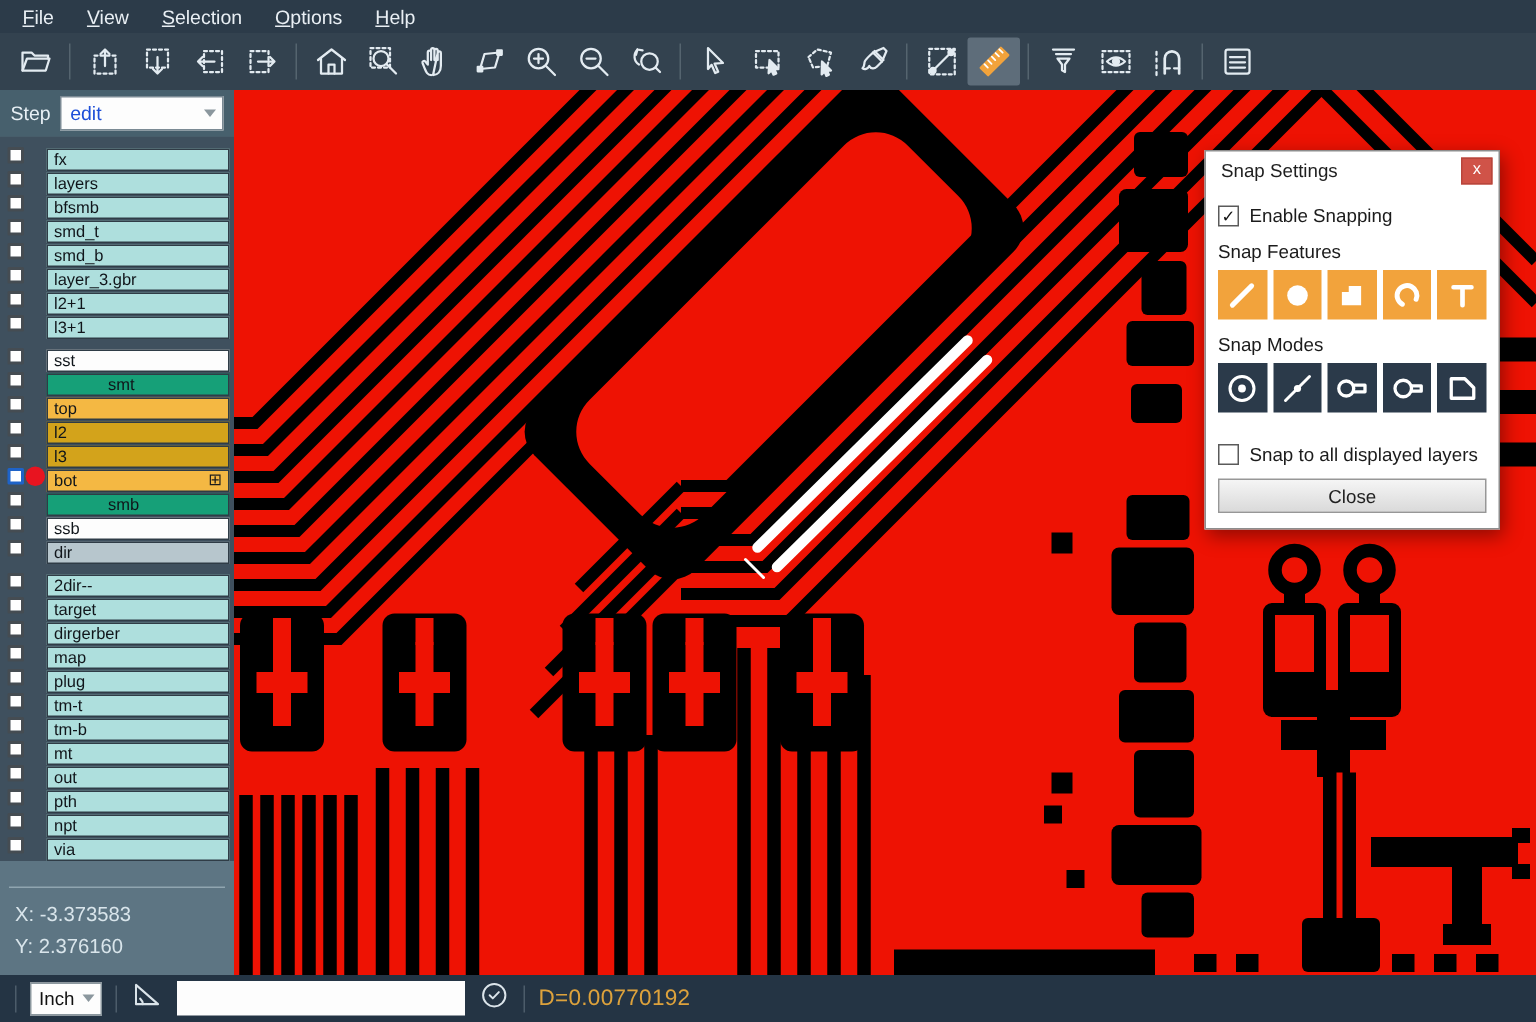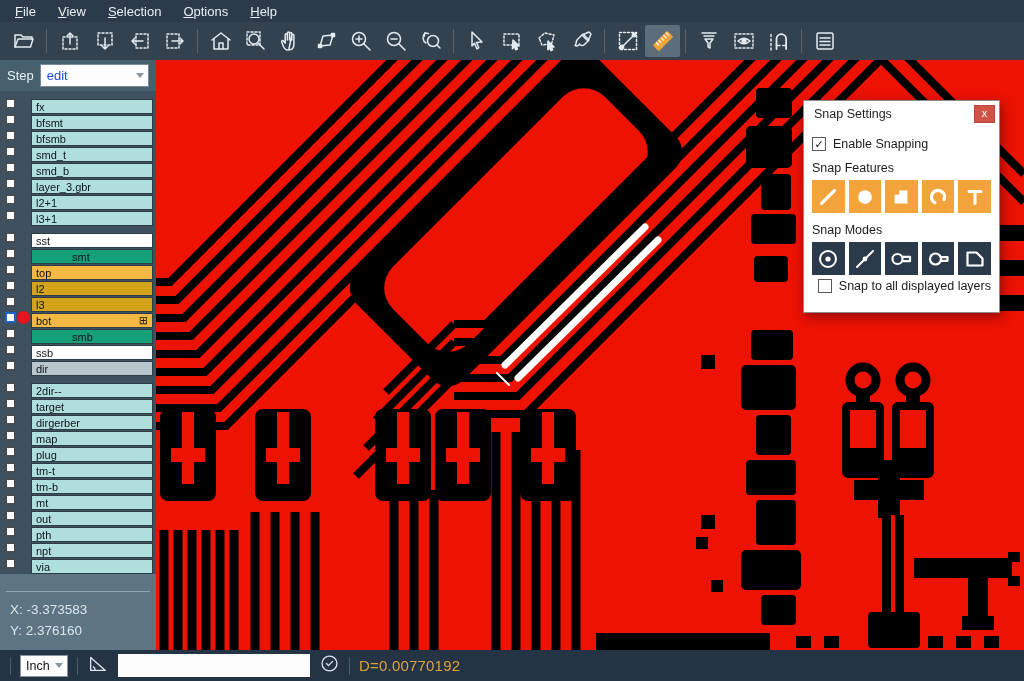--- a/index.html
+++ b/index.html
@@ -81,21 +81,21 @@
   .dlg-body { padding:5px 8px 10px; }
   .chkrow { display:flex; align-items:center; gap:7px; font-size:12.5px; color:#1b1b1b; margin:6px 0 4px; }
   .chk { width:14px; height:14px; background:#fff; border:1.5px solid #5a5a5a; flex:none;
     display:flex; align-items:center; justify-content:center; font-size:11px; color:#111; }
   .sect { font-size:12.5px; color:#1b1b1b; margin:10px 0 5px; }
   .iconrow { display:flex; gap:4px; }
   .fbtn { width:33px; height:33px; background:#f2a33c; display:flex; align-items:center; justify-content:center; }
   .mbtn { width:33px; height:33px; background:#2b3a4a; display:flex; align-items:center; justify-content:center; }
   .fbtn svg { stroke:#fff; fill:none; stroke-linecap:round; stroke-linejoin:round; }
   .mbtn svg { stroke:#fff; fill:none; stroke-linecap:round; stroke-linejoin:round; }
-  .allrow { margin:4px 0 9px;justify-content:flex-end; }
+  .allrow { margin:21px 0 9px; }
   .closebtn { width:100%; height:23px; background:linear-gradient(#f5f5f5,#dadada);
     border:1px solid #979797; font-size:12.5px; color:#1f1f1f;
     font-family:"Liberation Sans", sans-serif; cursor:default; }
 </style>
 </head>
 <body>
 
 <div class="menubar" id="menubar">
     <span class="menu-item">File</span>
     <span class="menu-item">View</span>
@@ -264,21 +264,21 @@
   </div>
   <div class="layers-wrap" id="layerlist">
       <div class="lrow">
         <span class="lcb"></span>
         <span class="lgutter"></span>
         <div class="lname c-cyan">fx</div>
       </div>
       <div class="lrow">
         <span class="lcb"></span>
         <span class="lgutter"></span>
-        <div class="lname c-cyan">bfsmt</div>
+        <div class="lname c-cyan">layers</div>
       </div>
       <div class="lrow">
         <span class="lcb"></span>
         <span class="lgutter"></span>
         <div class="lname c-cyan">bfsmb</div>
       </div>
       <div class="lrow">
         <span class="lcb"></span>
         <span class="lgutter"></span>
         <div class="lname c-cyan">smd_t</div>
@@ -632,20 +632,21 @@
       <div class="mbtn">
         <svg width="24" height="24" viewBox="0 0 24 24">
             <path d="M4.5 5.5h9l6 6v7h-15z" stroke-width="2.2"></path>
           </svg>
       </div>
     </div>
     <div class="chkrow allrow">
       <span class="chk"></span>
       <span>Snap to all displayed layers</span>
     </div>
+    <button class="closebtn">Close</button>
   </div>
 </div>
 
 <div class="statusbar">
   <div class="ssep"></div>
   <div class="unitbox">
     <span class="dd-text">Inch</span>
     <span class="dd-arrow"></span>
   </div>
   <div class="ssep"></div>

